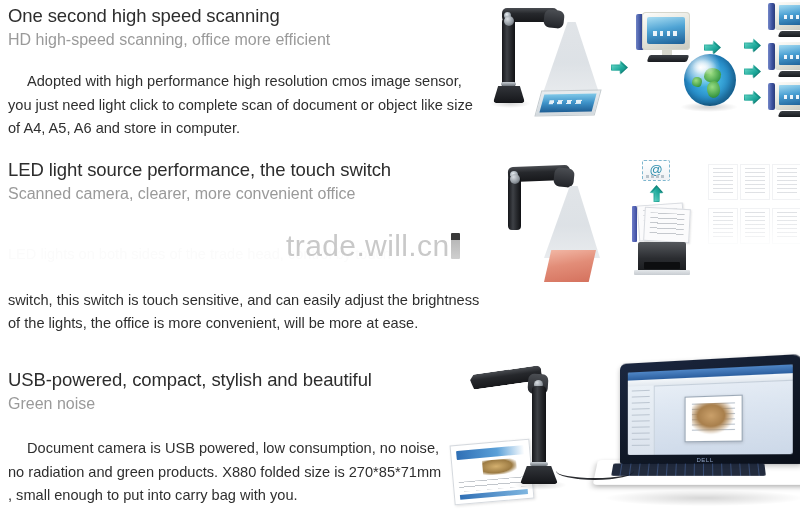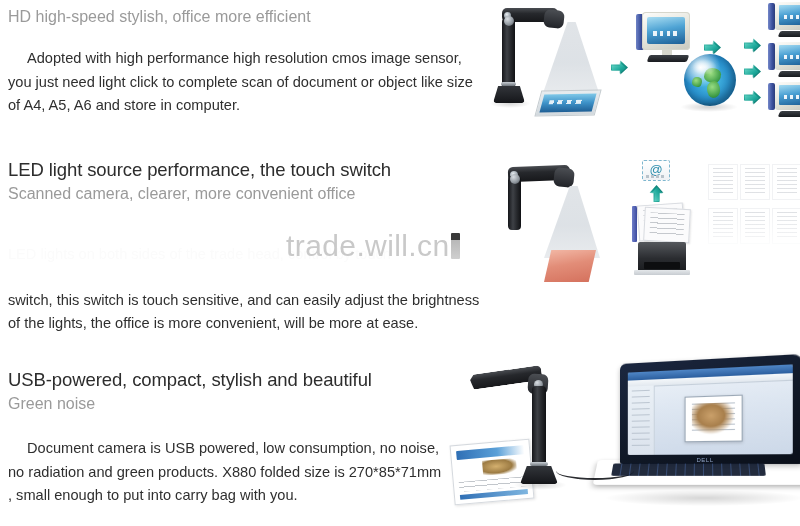--- a/index.html
+++ b/index.html
@@ -552,21 +552,22 @@
   }
 </style>
 </head>
 <body>
 
 <div class="page">
 
   <div class="section" id="section-1">
 
     <div class="text-col" style="top:4px;">
-      <p class="sec-subtitle" style="margin-top:2px;">HD high-speed stylish, office more efficient</p>
+      <p class="sec-title">One second high speed scanning</p>
+      <p class="sec-subtitle" style="margin-top:2px;">HD high-speed scanning, office more efficient</p>
       <p class="sec-body" style="margin-top:19px;"><span class="indent"></span><span>Adopted with high performance high resolution cmos image sensor, you just need light click to complete scan of document or object like size of A4, A5, A6 and store in computer.</span></p>
     </div>
 
     <div class="art" style="left:486px; top:0; width:314px; height:150px;">
 
       <div class="scanner" style="left:6px; top:6px; width:80px; height:104px;">
         <div class="arm" style="left:10px; top:2px; width:56px; height:14px;"></div>
         <div class="head" style="left:52px; top:4px; width:20px; height:18px; transform:rotate(6deg);"></div>
         <div class="lens" style="left:12px; top:6px; width:7px; height:7px;"></div>
         <div class="post" style="left:10px; top:12px; width:13px; height:72px;"></div>

